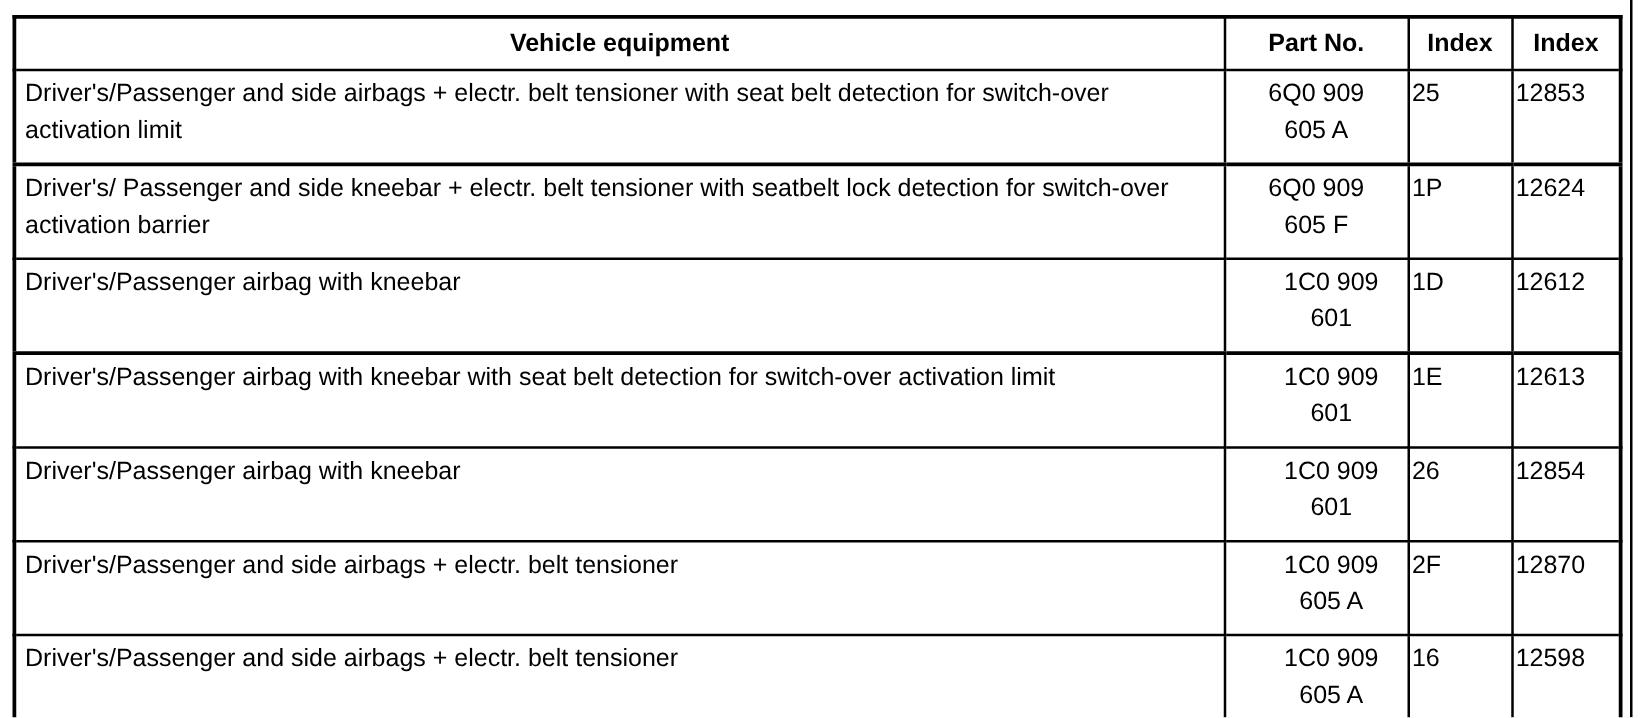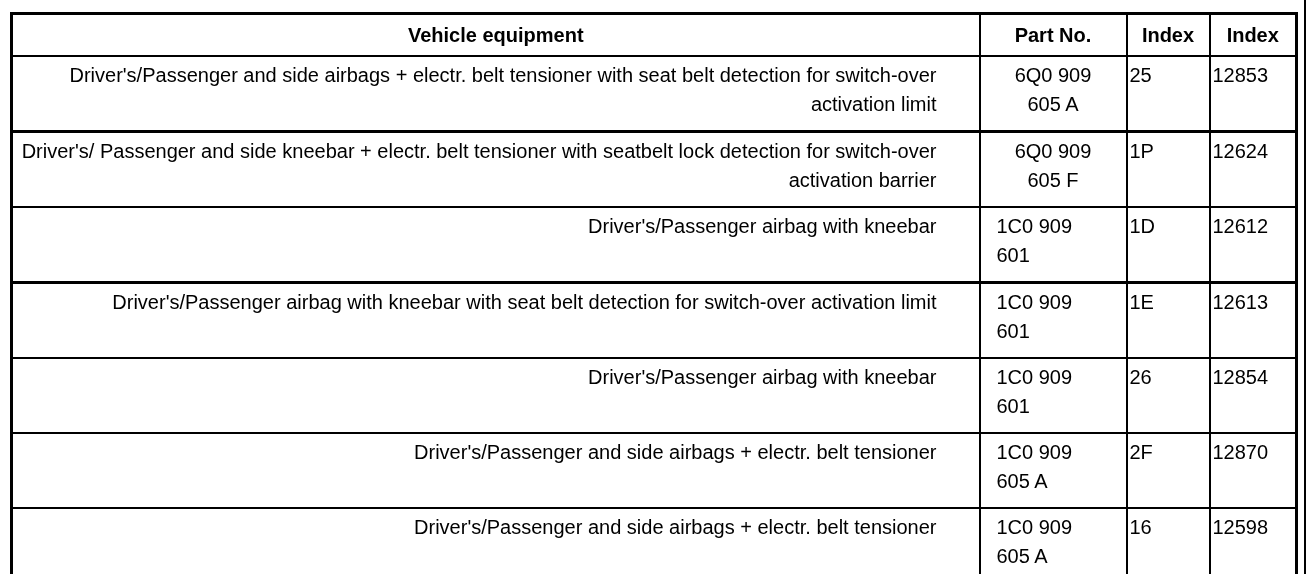--- a/index.html
+++ b/index.html
@@ -49,30 +49,30 @@
     vertical-align: middle;
     text-align: center;
     height: 36px;
     padding: 2px 2px;
   }
   .equip-table tr.data-row td { height: 65px; }
   
   .equip-table tr.b3 td { border-bottom-width: 3px; }
   .equip-table tr.b4 td { border-bottom-width: 4px; }
   td.cell-equipment {
-    text-align: right;
+    text-align: left;
     padding: 4px 42px 4px 7px;
   }
   td.cell-part {
     text-align: center;
     padding: 4px 4px;
   }
   td.cell-part.part-left {
-    text-align: left;
-    padding-left: 16px;
+    text-align: center;
+    padding-left: 28px;
   }
   td.cell-part .part-line { display: block; }
   td.cell-index,
   td.cell-code {
     text-align: left;
     padding: 4px 2px;
   }
 </style>
 </head>
 <body>

